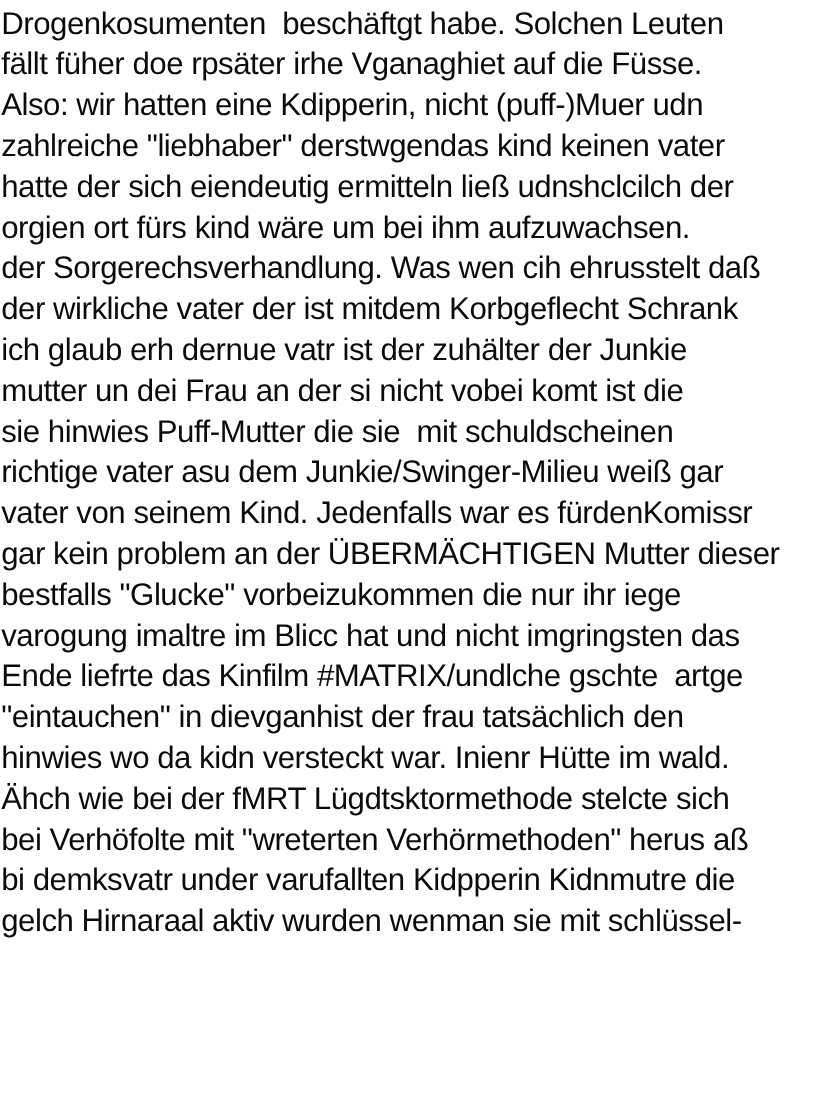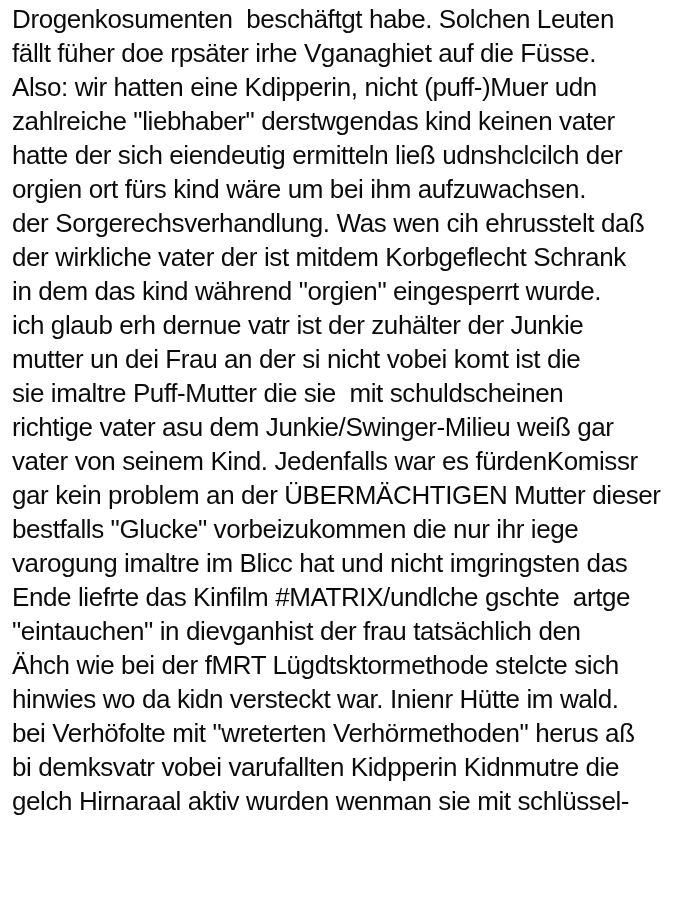--- a/index.html
+++ b/index.html
@@ -6,21 +6,21 @@
     margin: 0;
     padding: 0;
     background: #ffffff;
   }
   .page {
     width: 684px;
     height: 920px;
     background: #ffffff;
     overflow: hidden;
     box-sizing: border-box;
-    padding: 2px 0 0 12px;
+    padding: 2px 0 0 1px;
   }
   .line {
     font-family: "Liberation Sans", "DejaVu Sans", sans-serif;
     font-size: 26px;
     line-height: 34px;
     color: #0b0b0b;
     white-space: pre;
     letter-spacing: -0.4px;
   }
 </style>
@@ -30,30 +30,29 @@
 <div class="page">
   <div>
       <div class="line">Drogenkosumenten  beschäftgt habe. Solchen Leuten</div>
       <div class="line">fällt füher doe rpsäter irhe Vganaghiet auf die Füsse.</div>
       <div class="line">Also: wir hatten eine Kdipperin, nicht (puff-)Muer udn</div>
       <div class="line">zahlreiche "liebhaber" derstwgendas kind keinen vater</div>
       <div class="line">hatte der sich eiendeutig ermitteln ließ udnshclcilch der</div>
       <div class="line">orgien ort fürs kind wäre um bei ihm aufzuwachsen.</div>
       <div class="line">der Sorgerechsverhandlung. Was wen cih ehrusstelt daß</div>
       <div class="line">der wirkliche vater der ist mitdem Korbgeflecht Schrank</div>
-      <div class="line">in dem das kind während "orgien" eingesperrt wurde.</div>
       <div class="line">ich glaub erh dernue vatr ist der zuhälter der Junkie</div>
       <div class="line">mutter un dei Frau an der si nicht vobei komt ist die</div>
-      <div class="line">sie imaltre Puff-Mutter die sie  mit schuldscheinen</div>
+      <div class="line">sie hinwies Puff-Mutter die sie  mit schuldscheinen</div>
       <div class="line">richtige vater asu dem Junkie/Swinger-Milieu weiß gar</div>
       <div class="line">vater von seinem Kind. Jedenfalls war es fürdenKomissr</div>
       <div class="line">gar kein problem an der ÜBERMÄCHTIGEN Mutter dieser</div>
       <div class="line">bestfalls "Glucke" vorbeizukommen die nur ihr iege</div>
       <div class="line">varogung imaltre im Blicc hat und nicht imgringsten das</div>
       <div class="line">Ende liefrte das Kinfilm #MATRIX/undlche gschte  artge</div>
       <div class="line">"eintauchen" in dievganhist der frau tatsächlich den</div>
+      <div class="line">hinwies wo da kidn versteckt war. Inienr Hütte im wald.</div>
       <div class="line">Ähch wie bei der fMRT Lügdtsktormethode stelcte sich</div>
-      <div class="line">hinwies wo da kidn versteckt war. Inienr Hütte im wald.</div>
       <div class="line">bei Verhöfolte mit "wreterten Verhörmethoden" herus aß</div>
-      <div class="line">bi demksvatr vobei varufallten Kidpperin Kidnmutre die</div>
+      <div class="line">bi demksvatr under varufallten Kidpperin Kidnmutre die</div>
       <div class="line">gelch Hirnaraal aktiv wurden wenman sie mit schlüssel-</div>
     </div>
 </div>
 
 </body></html>

